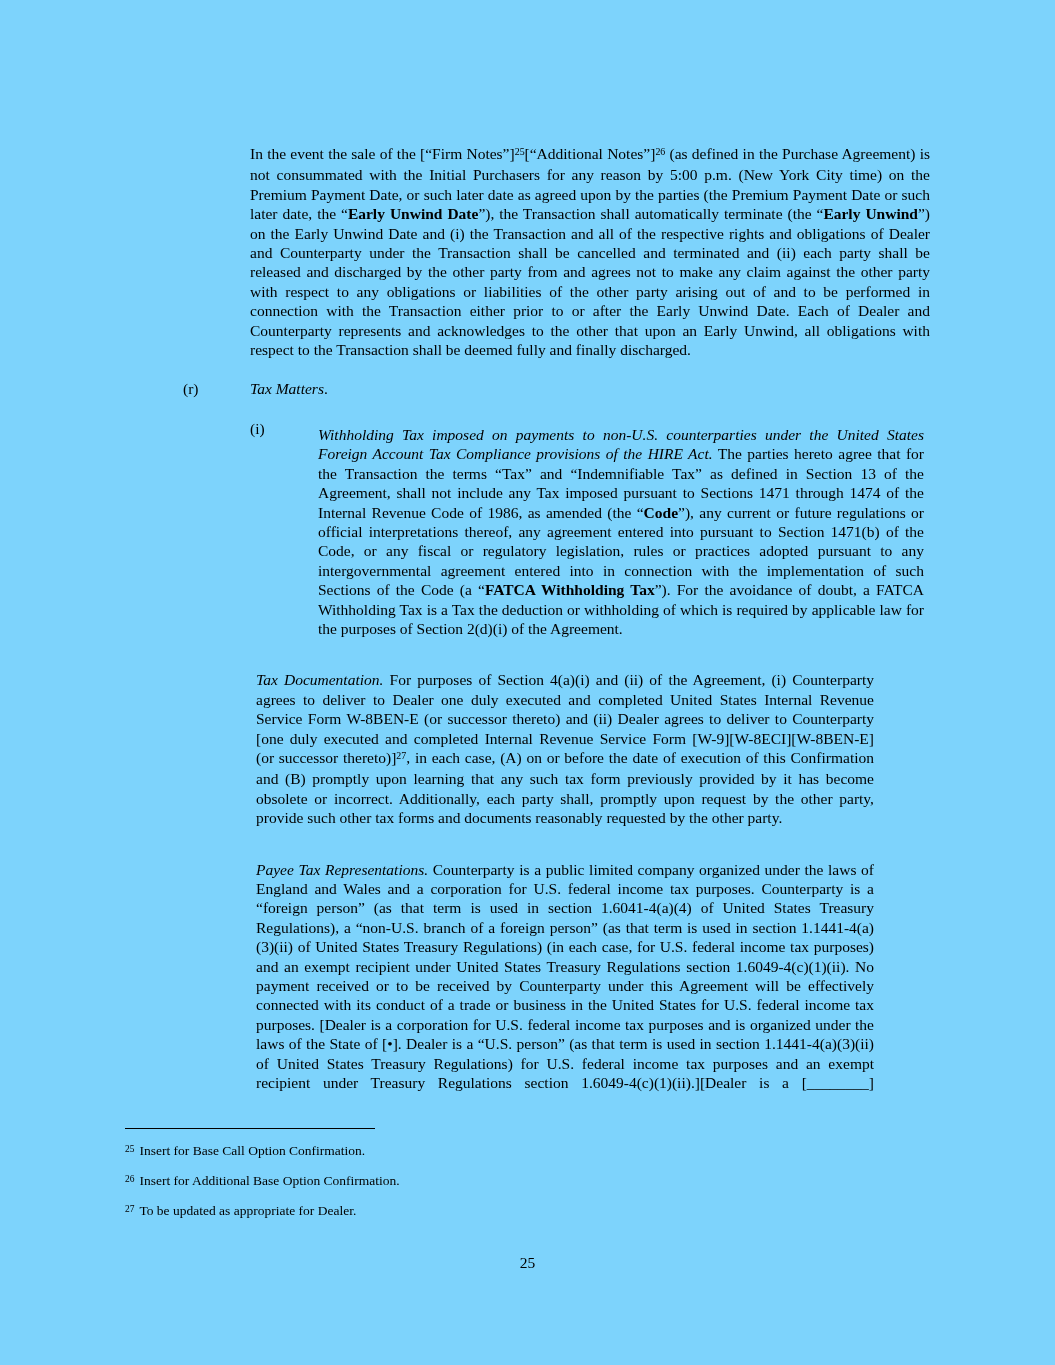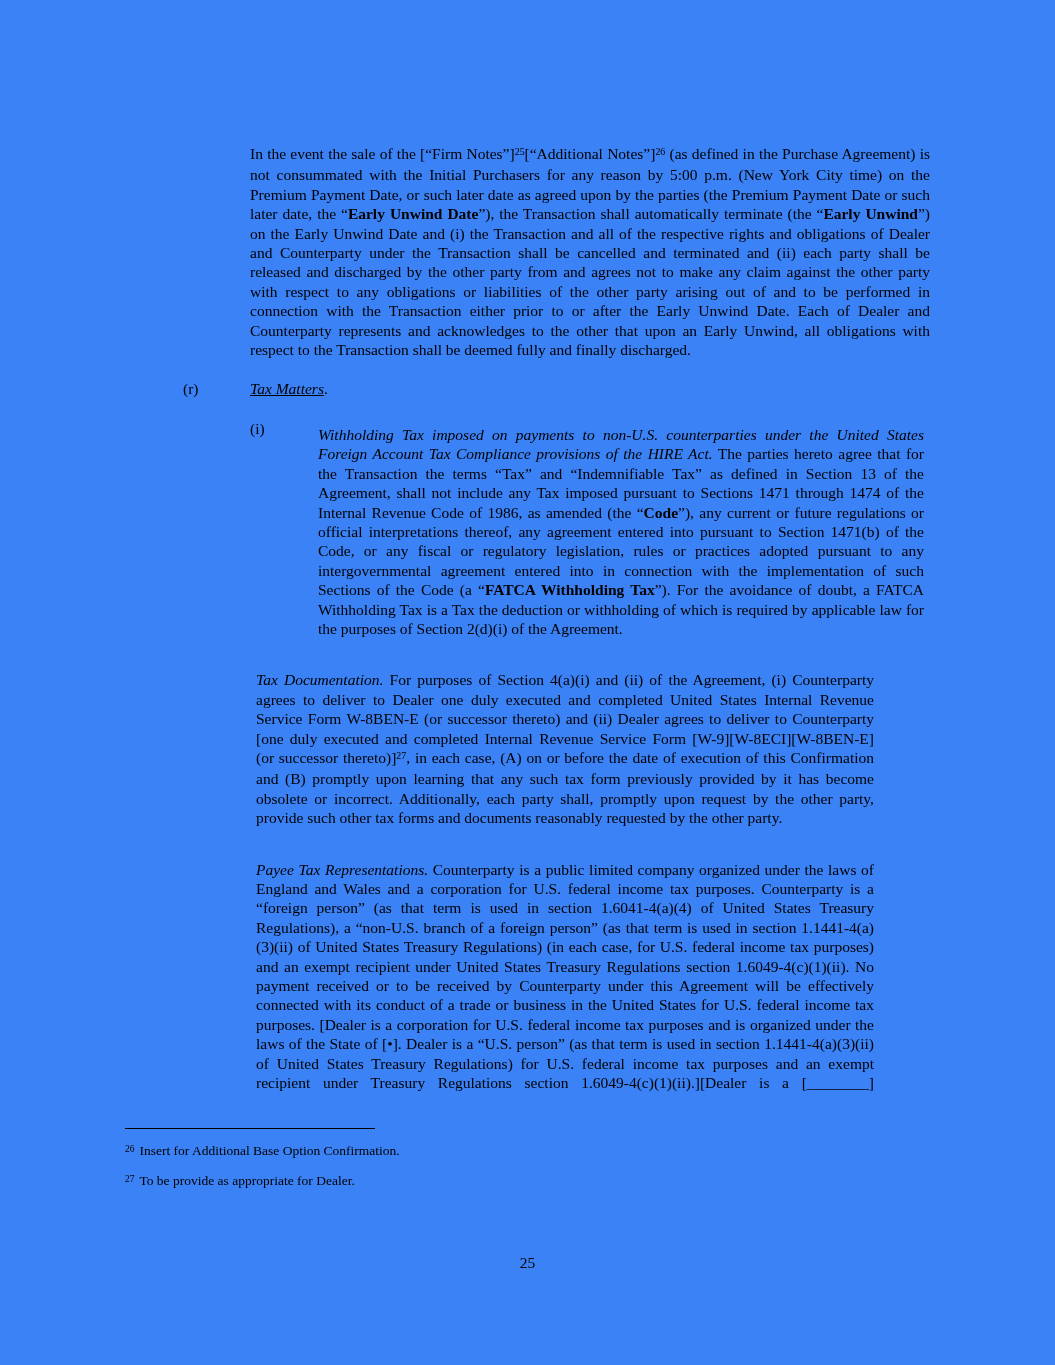--- a/index.html
+++ b/index.html
@@ -1,21 +1,21 @@
 <!DOCTYPE html>
 <html><head>
 <meta charset="utf-8">
 <style>
   * { box-sizing: border-box; }
   html, body { margin: 0; padding: 0; background: #ffffff; }
   .page {
     position: relative;
     width: 1055px;
     height: 1365px;
-    background: #3b82f6;
+    background: #7dd3fc;
     color: #000000;
     font-family: "Liberation Serif", "DejaVu Serif", serif;
     font-size: 15.5px;
     line-height: 19.4px;
     overflow: hidden;
   }
   .content {
     position: absolute;
     left: 125px;
     top: 144px;
@@ -24,21 +24,21 @@
   .intro {
     margin: 0 0 0 125px;
     width: 680px;
     text-align: justify;
   }
   .section-row {
     display: flex;
     margin: 20px 0 0 58px;
   }
   .section-label { flex: 0 0 67px; }
-  .section-title { font-style: italic; text-decoration: underline; }
+  .section-title { font-style: italic; }
   .item {
     display: flex;
     margin: 20px 0 0 125px;
     width: 680px;
   }
   .item-label { flex: 0 0 62px; }
   .item-body {
     margin: 6px;
     width: 618px;
     text-align: justify;
@@ -95,19 +95,20 @@
     </div>
 
     <div class="item">
       <p class="item-body justify-last"><span class="run-italic">Payee Tax Representations.</span><span class="run-normal">  Counterparty is a public limited company organized under the laws of England and Wales and a corporation for U.S. federal income tax purposes. Counterparty is a “foreign person” (as that term is used in section 1.6041-4(a)(4) of United States Treasury Regulations), a “non-U.S. branch of a foreign person” (as that term is used in section 1.1441-4(a)(3)(ii) of United States Treasury Regulations) (in each case, for U.S. federal income tax purposes) and an exempt recipient under United States Treasury Regulations section 1.6049-4(c)(1)(ii). No payment received or to be received by Counterparty under this Agreement will be effectively connected with its conduct of a trade or business in the United States for U.S. federal income tax purposes. [Dealer is a corporation for U.S. federal income tax purposes and is organized under the laws of the State of [•]. Dealer is a “U.S. person” (as that term is used in section 1.1441-4(a)(3)(ii) of United States Treasury Regulations) for U.S. federal income tax purposes and an exempt recipient under Treasury Regulations section 1.6049-4(c)(1)(ii).][Dealer is a [________]</span></p>
     </div>
 
   </div>
 
   <div class="footnotes">
     <div class="fn-rule"></div>
+    <p class="footnote"><span class="fn-num">25</span><span>Insert for Base Call Option Confirmation.</span></p>
     <p class="footnote"><span class="fn-num">26</span><span>Insert for Additional Base Option Confirmation.</span></p>
-    <p class="footnote"><span class="fn-num">27</span><span>To be provide as appropriate for Dealer.</span></p>
+    <p class="footnote"><span class="fn-num">27</span><span>To be updated as appropriate for Dealer.</span></p>
   </div>
 
   <div class="page-number">25</div>
 
 </div>
 
 </body></html>

